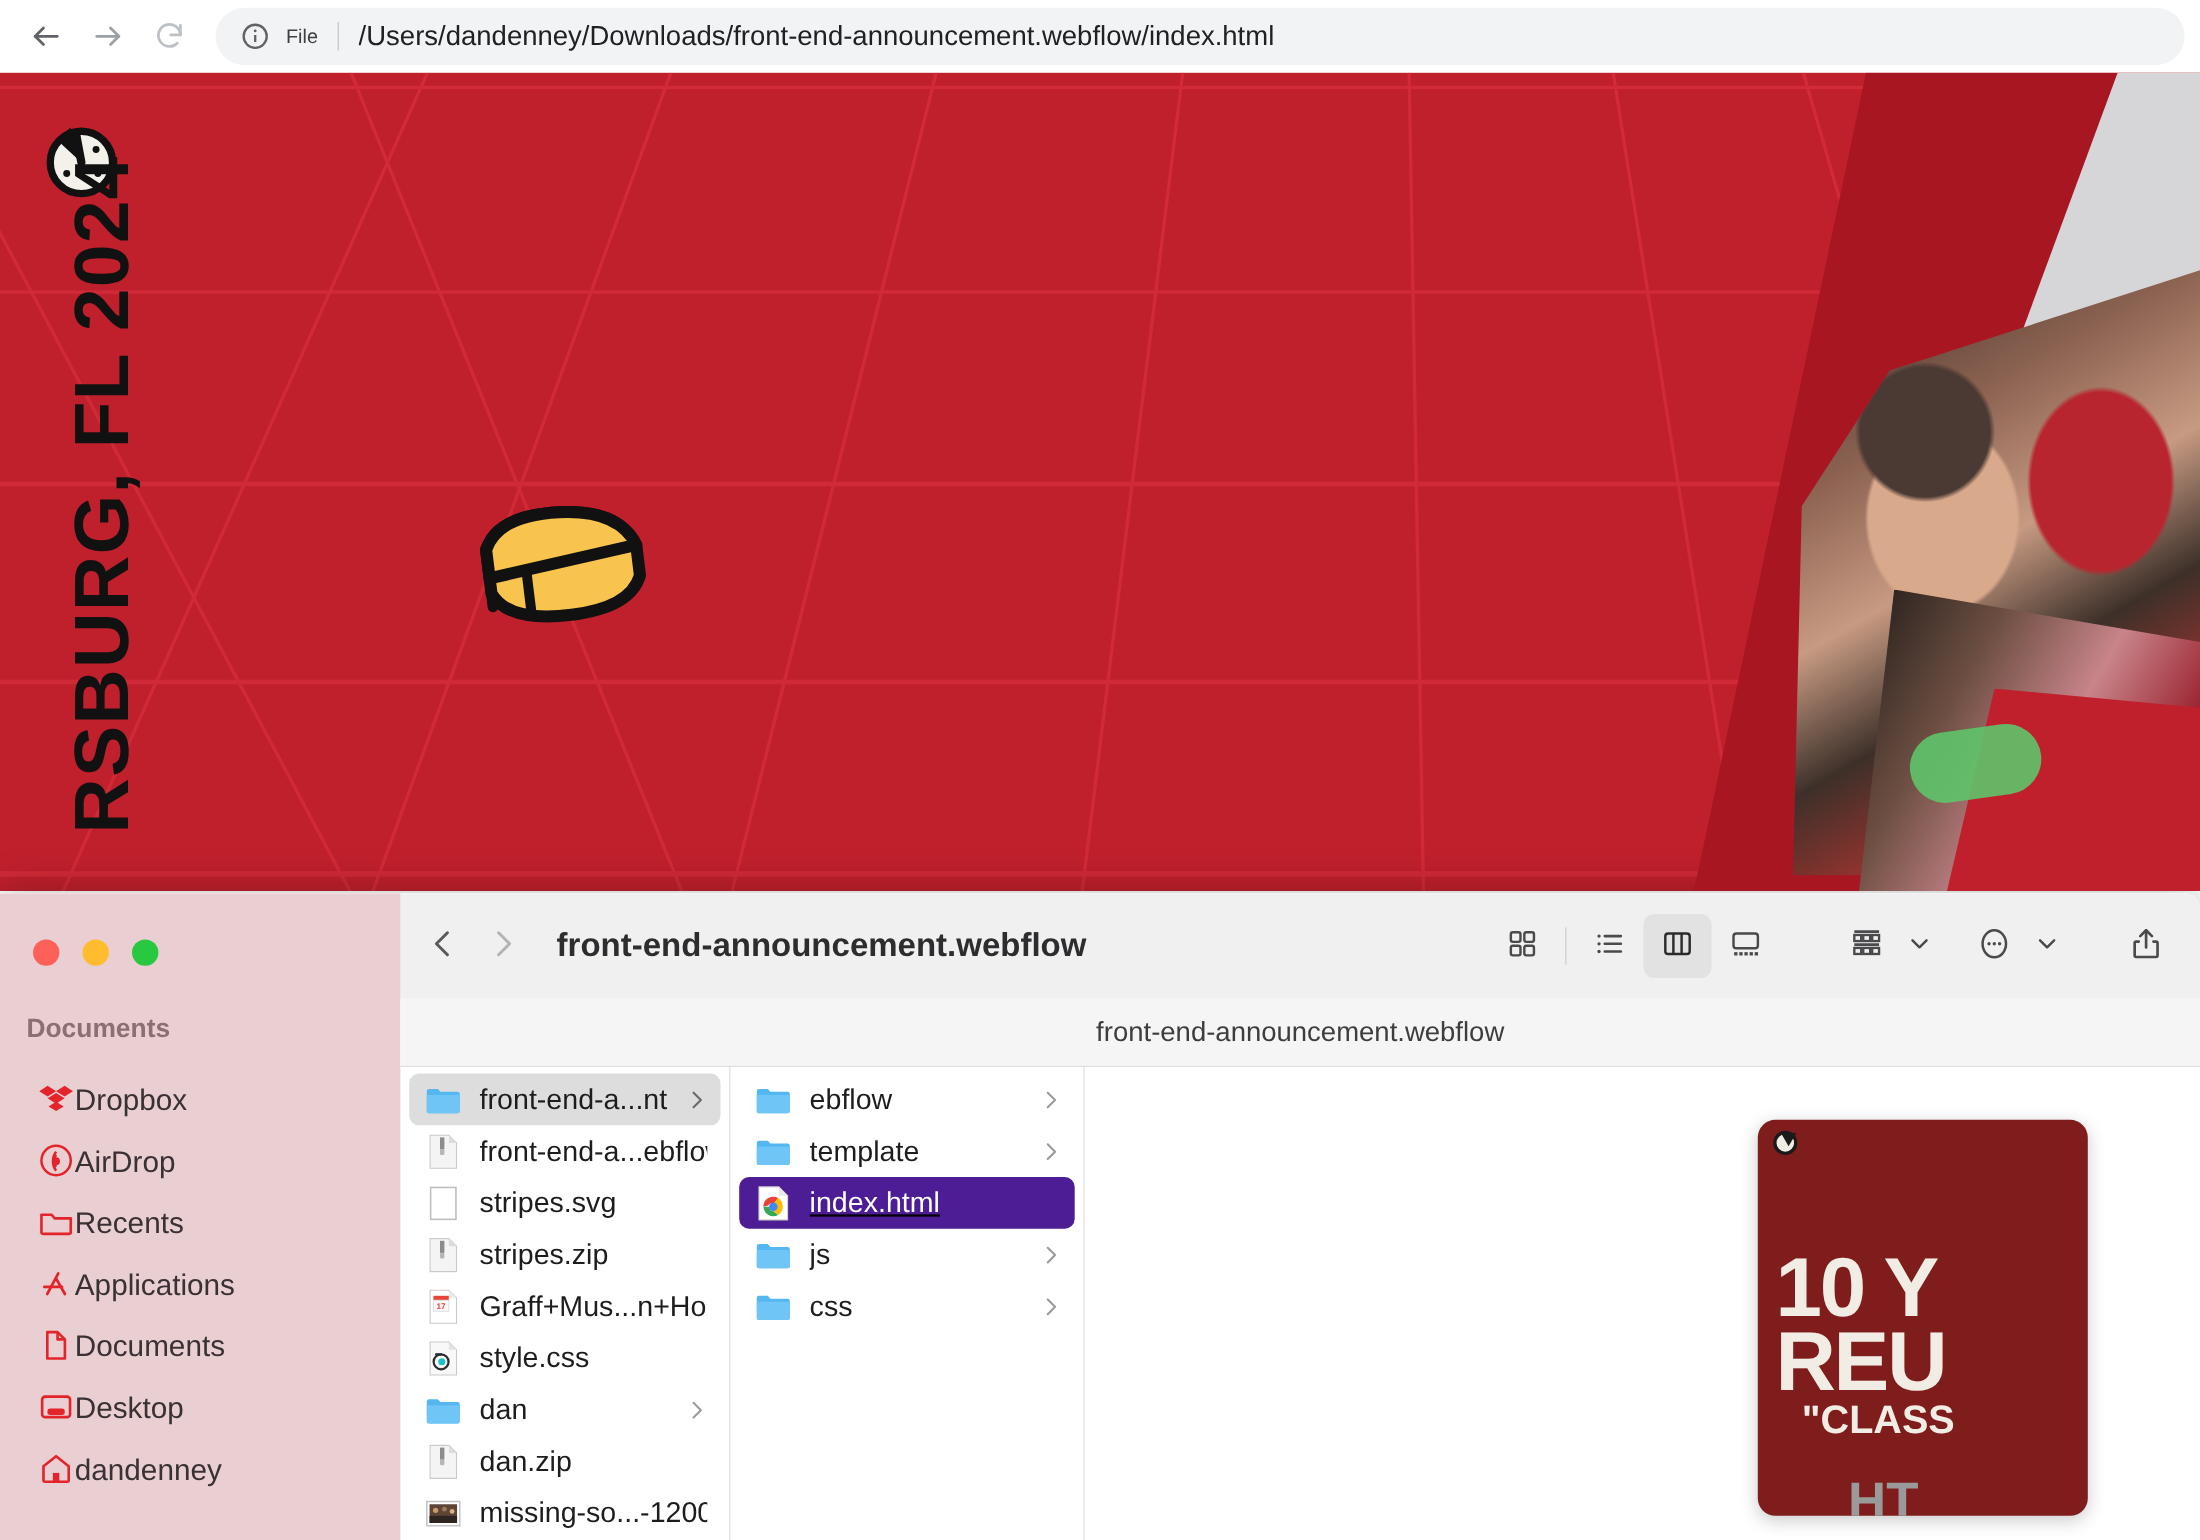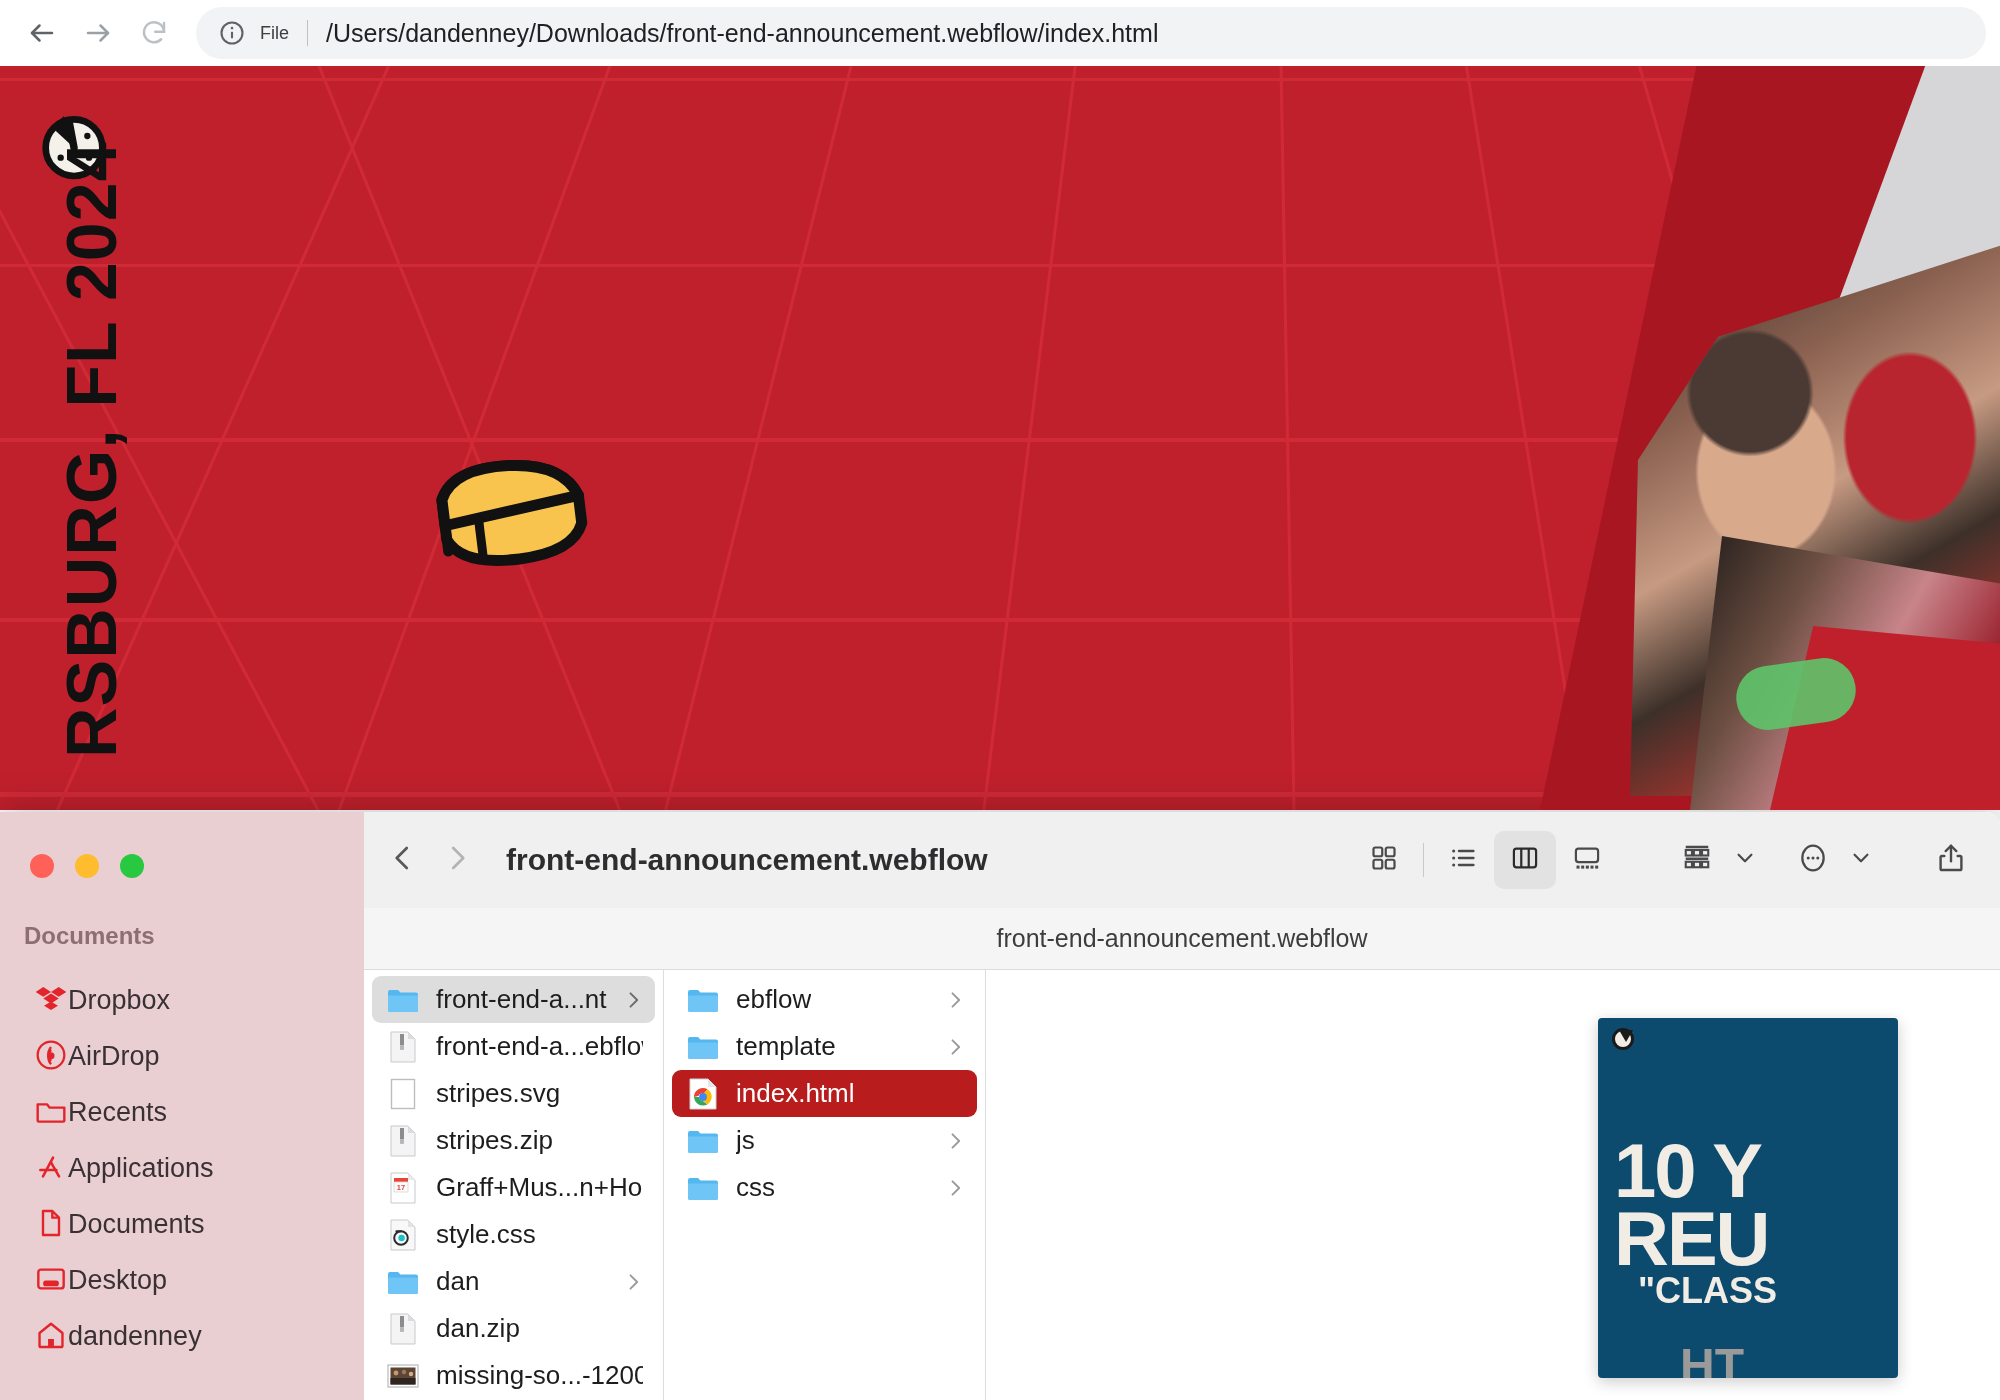--- a/index.html
+++ b/index.html
@@ -368,21 +368,21 @@
     height: 47px;
     display: flex;
     align-items: center;
     gap: 16px;
     padding: 0 12px 0 14px;
     margin: 0 8px;
     border-radius: 9px;
     position: relative;
   }
   .frow.sel-gray { background: #dddddd; }
-  .frow.sel-red  { background: #b91c1c; }
+  .frow.sel-red  { background: #4c1d95; text-decoration: underline; }
   .frow.sel-red .frow-label { color: #ffffff; }
   .frow-icon {
     width: 34px; height: 34px;
     flex: 0 0 auto;
     display: flex; align-items: center; justify-content: center;
   }
   .frow-label {
     font-size: 26px;
     color: #1d1d1f;
     white-space: nowrap;
@@ -395,22 +395,22 @@
     display: flex; align-items: center;
   }
 
   
   #preview-card {
     position: absolute;
     left: 612px;
     top: 48px;
     width: 300px;
     height: 360px;
-    background: #0c4a6e;
-    border-radius: 4px;
+    background: #7f1d1d;
+    border-radius: 16px;
     box-shadow: 0 4px 16px rgba(0,0,0,.2);
     overflow: hidden;
   }
   #preview-dot {
     position: absolute;
     left: 14px; top: 10px;
     width: 22px; height: 22px;
     border-radius: 50%;
     background: #f2ede4;
     border: 3px solid #1a1a1a;

